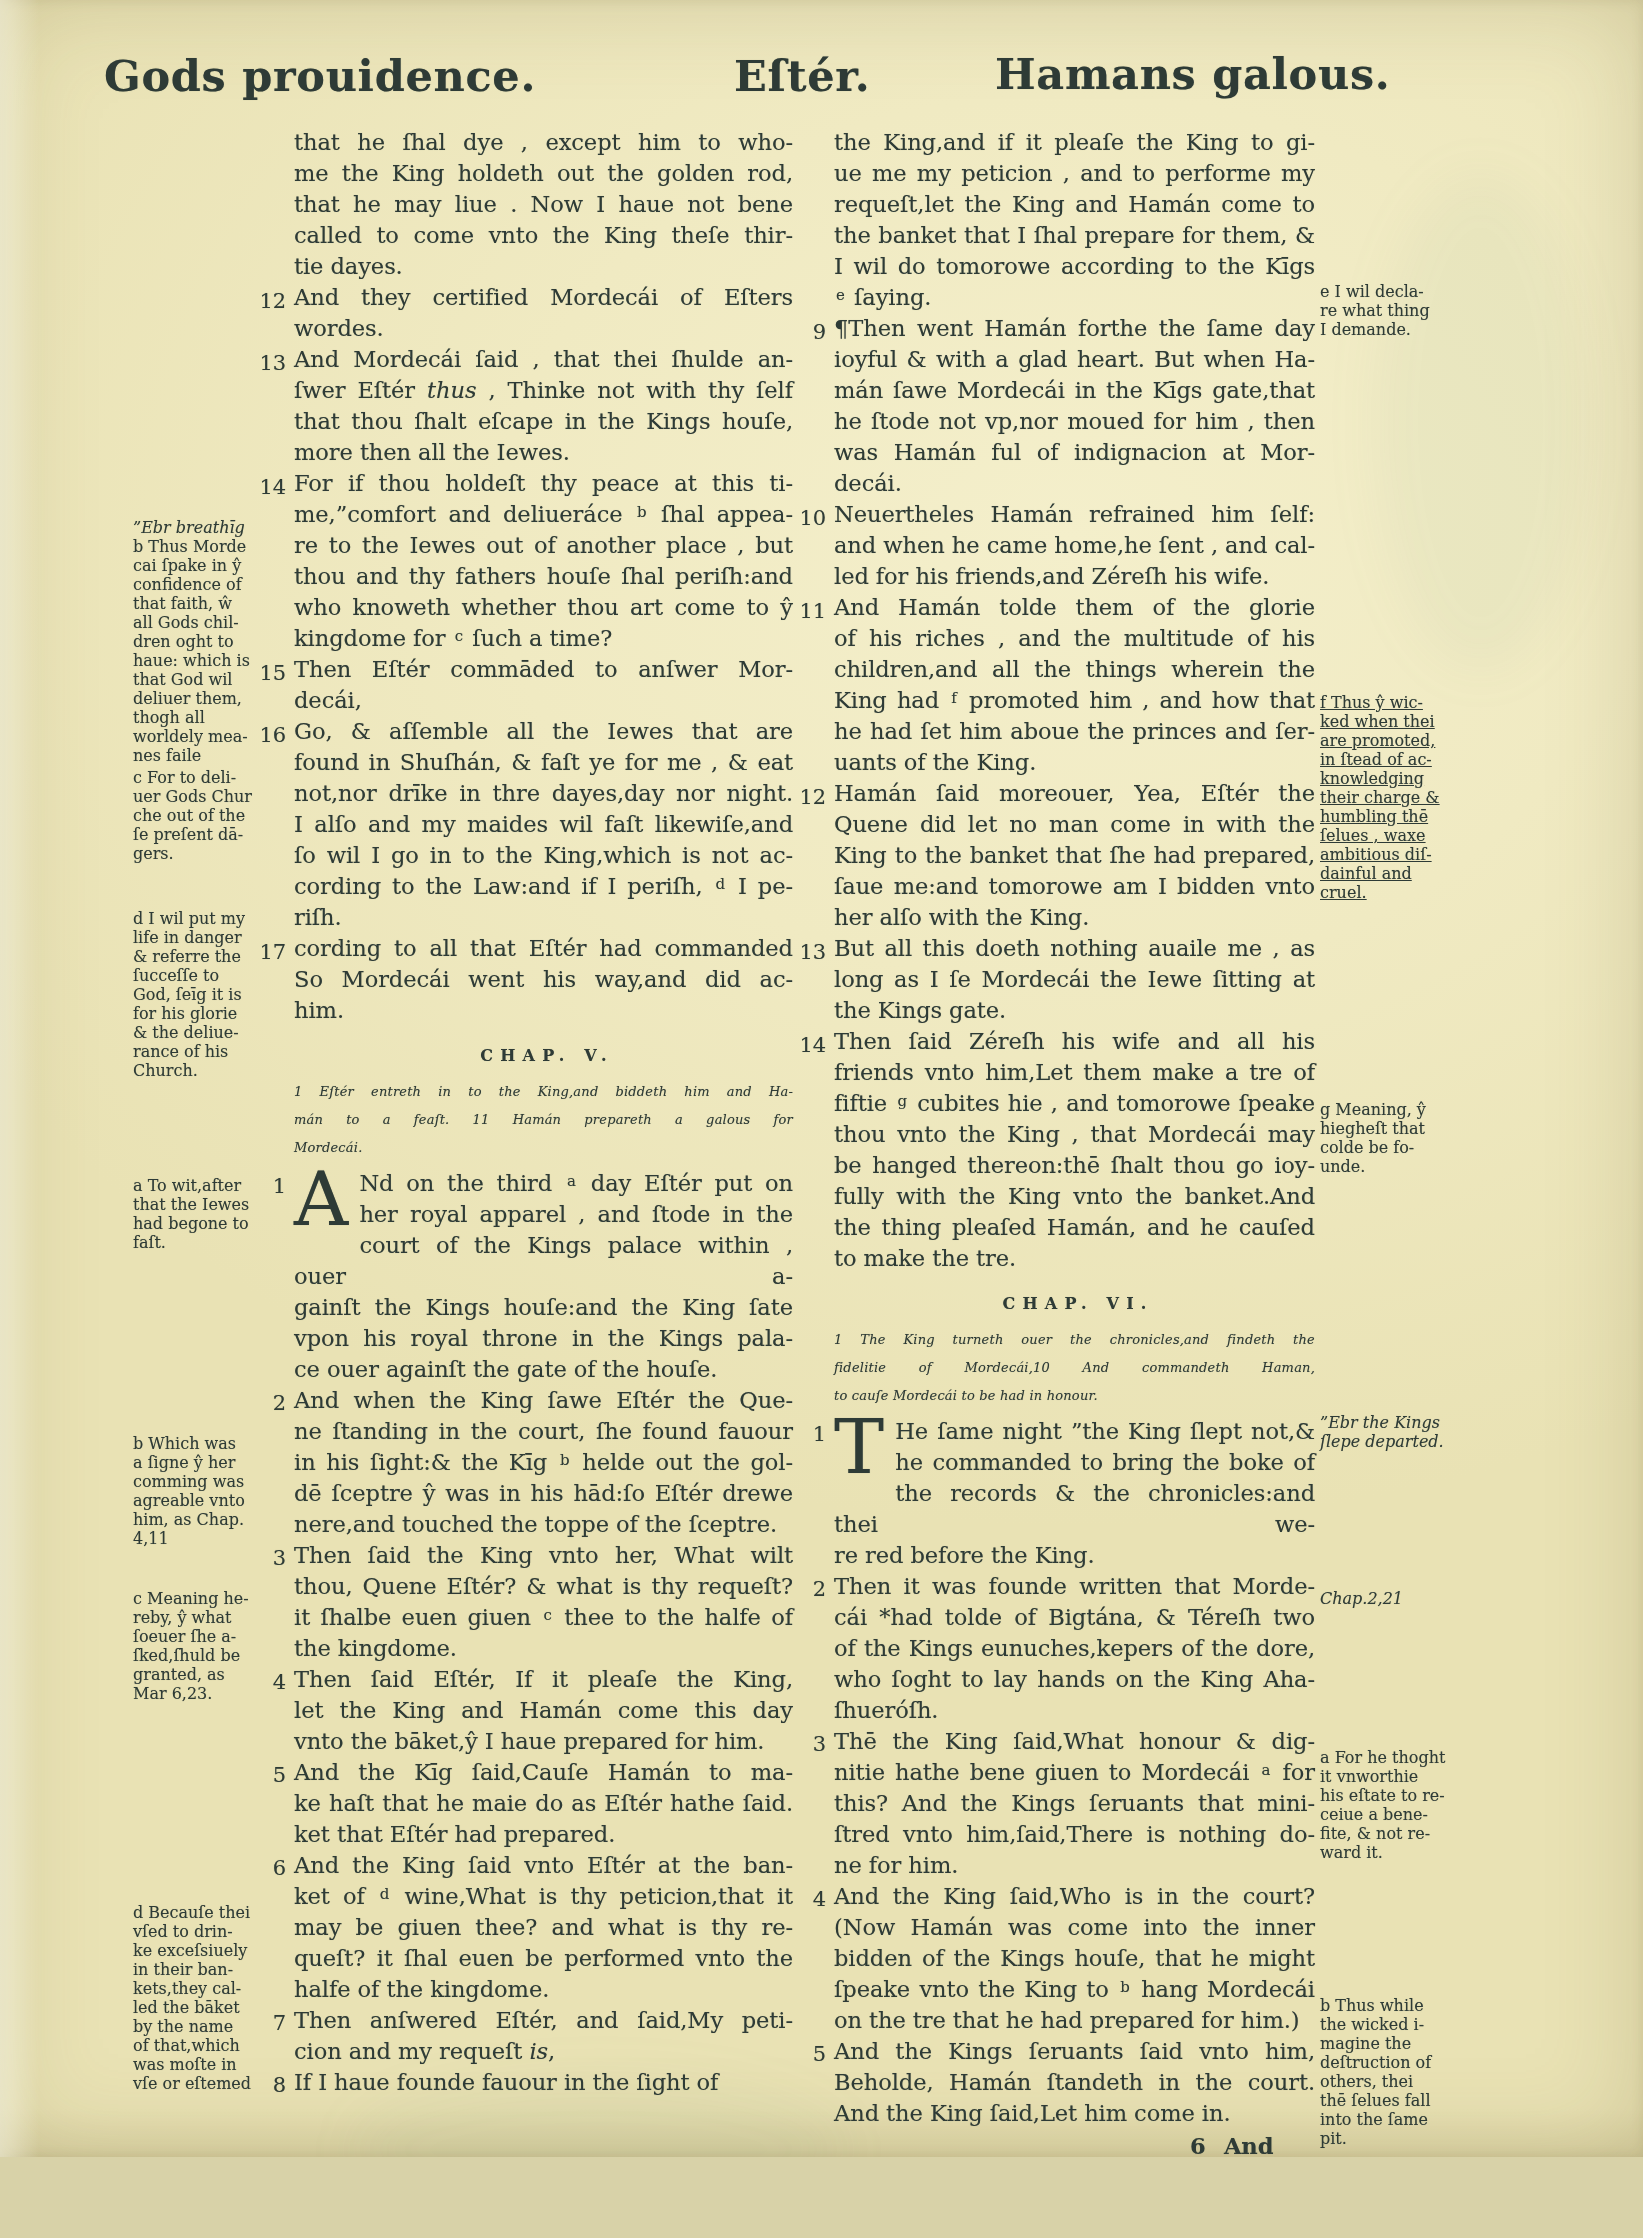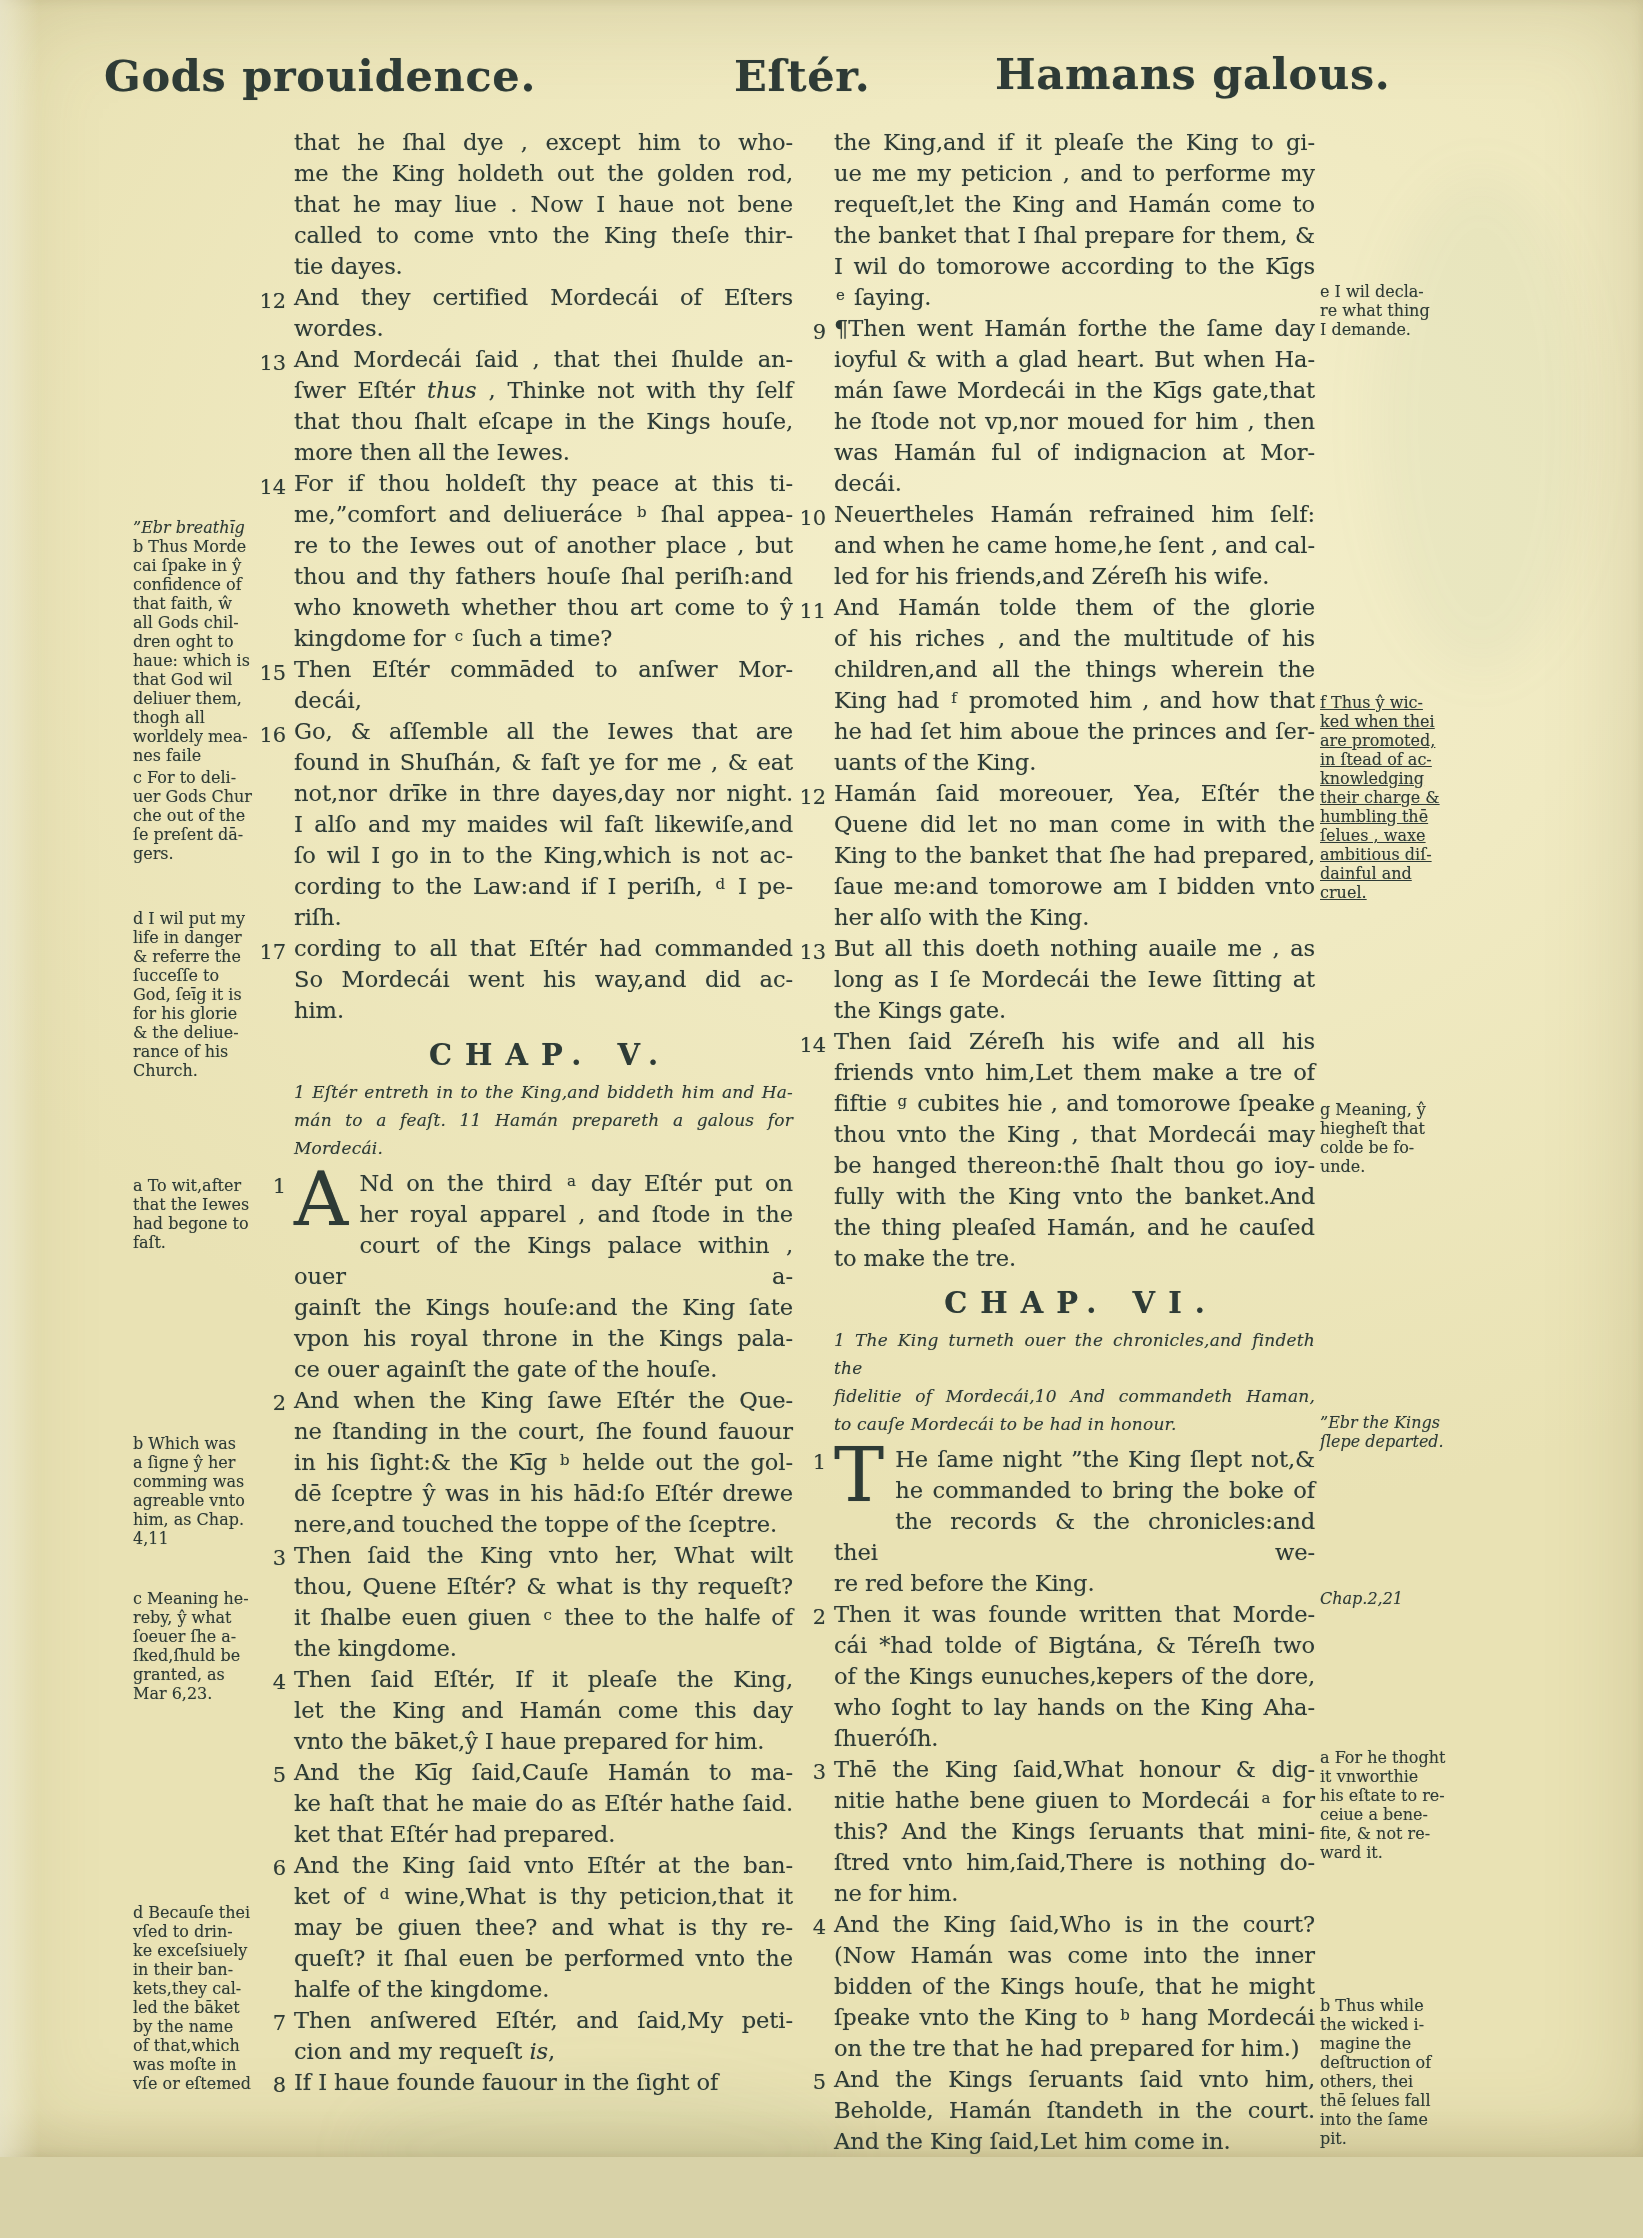--- a/index.html
+++ b/index.html
@@ -31,23 +31,23 @@
   #col1{left:294px;width:499px;}
   #col2{left:834px;width:481px;}
   .verse{position:relative;}
   .vnum{position:absolute;left:-39px;top:3.5px;width:31px;text-align:right;font-size:21px;}
   #col2 .vnum{left:-35px;width:27px;}
   .ln{text-align:justify;text-align-last:justify;min-height:31px;}
   .ln.last{text-align-last:left;}
   .ref{font-size:15px;line-height:0;position:relative;top:-5px;margin:0 2.1px;}
   .dropcap{float:left;font-size:75px;line-height:58px;height:62px;padding:2.8px 11.3px 0 0;
     text-shadow:0 0 0.7px rgba(46,59,54,.5);}
-  .chap{text-align:center;font-size:29px;letter-spacing:.45em;text-indent:.45em;
+  .chap{text-align:center;font-size:16px;letter-spacing:.45em;text-indent:.45em;
         margin:14px 0 7px;font-weight:bold;text-align-last:center;}
-  .arg{font-style:italic;font-size:17px;line-height:28px;margin-bottom:5.6px;letter-spacing:0.2px;}
+  .arg{font-style:italic;font-size:13px;line-height:28px;margin-bottom:5.6px;letter-spacing:0.2px;}
   .arg .ln{min-height:28px;}
   .catch{padding-left:356px;margin-top:2.8px;text-align:left;text-align-last:left;font-weight:bold;}
   .catch .cnum{margin-right:18.3px;}
 
   
   .note{position:absolute;font-size:16px;line-height:19px;letter-spacing:0;
         text-shadow:0 0 0.7px rgba(46,59,54,.35);}
   .note .nl{white-space:nowrap;}
   .left-note{left:133px;width:141px;}
   .right-note{left:1320px;width:120px;}

